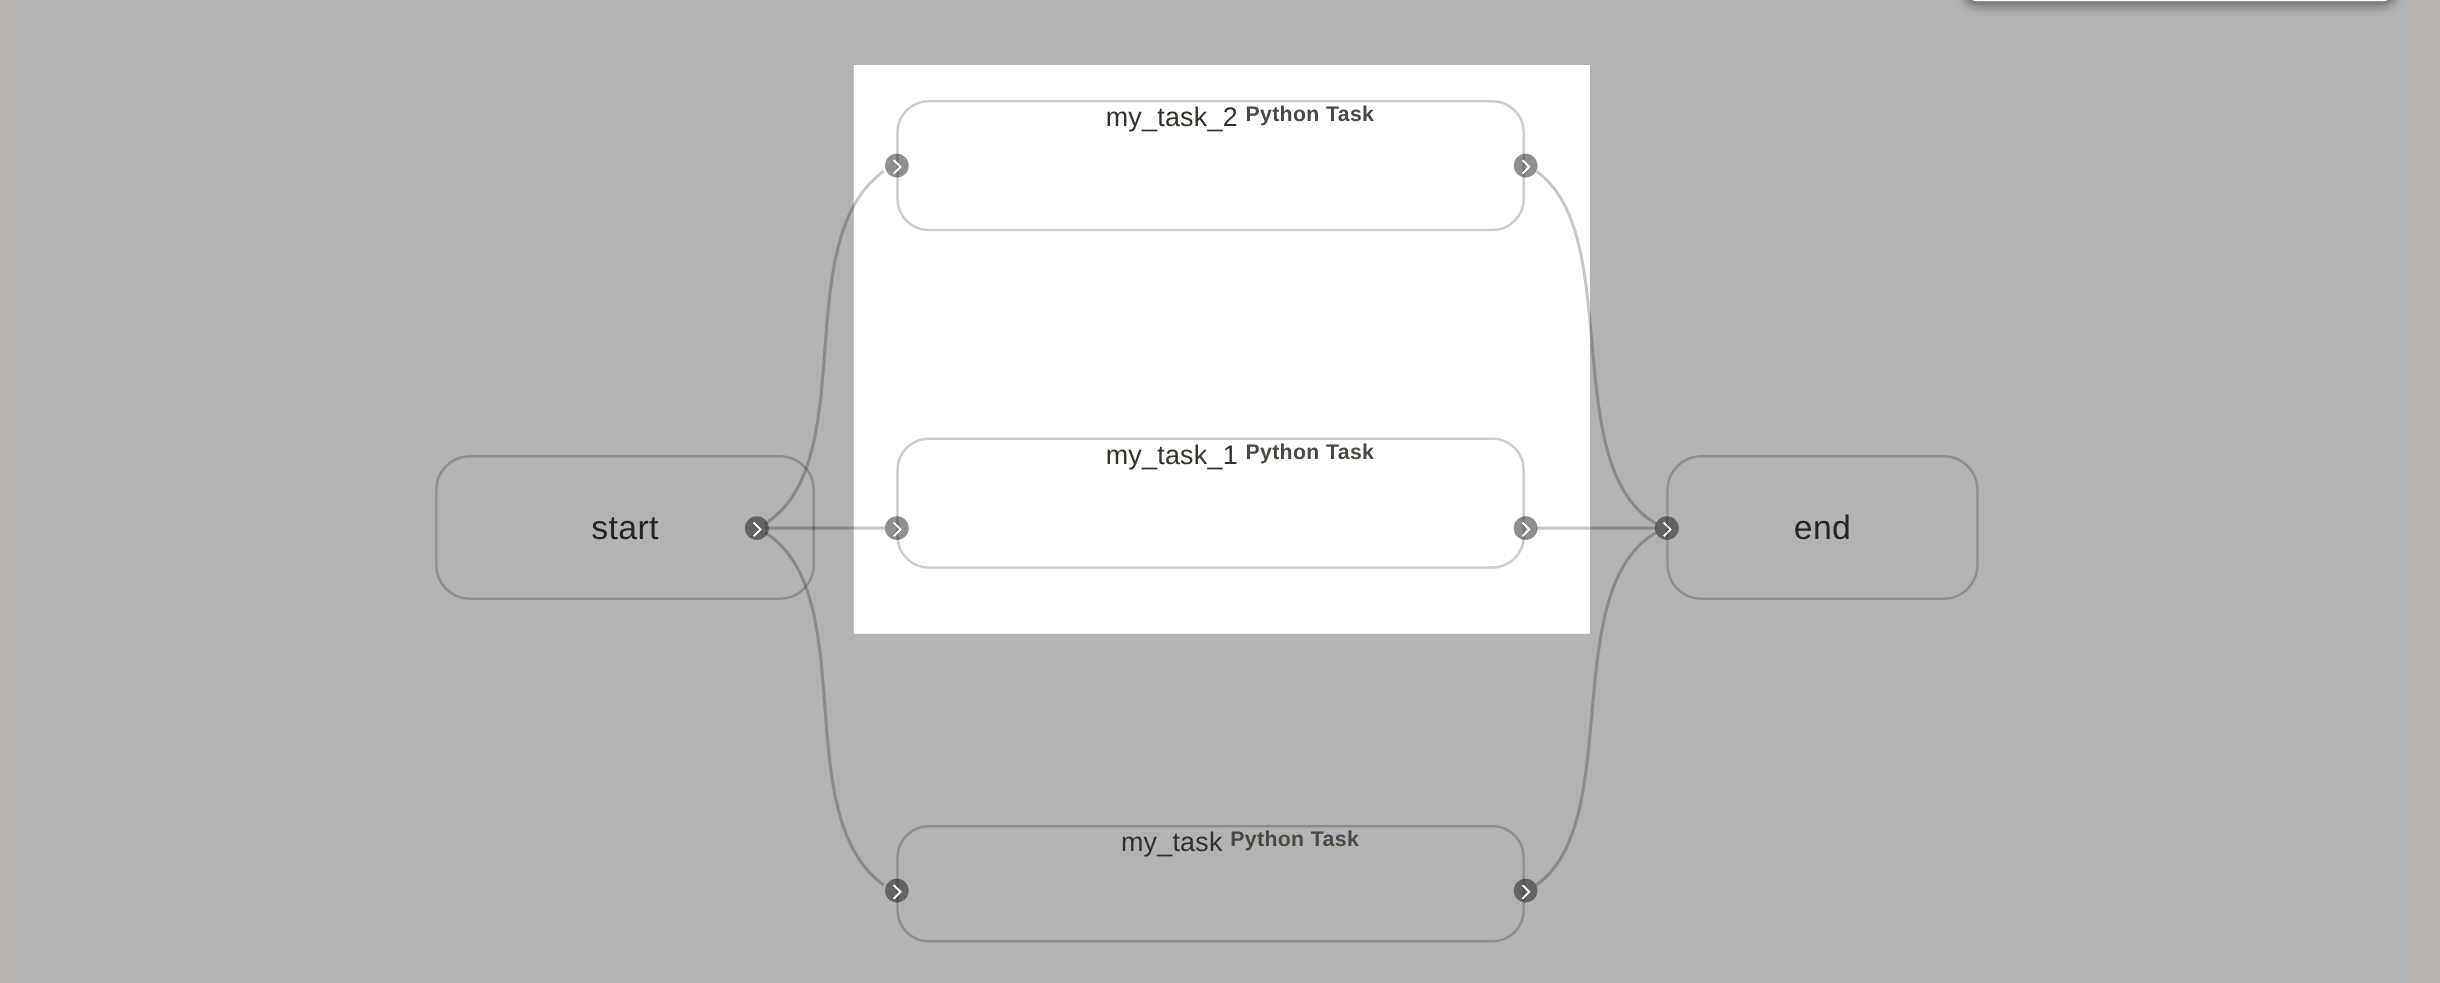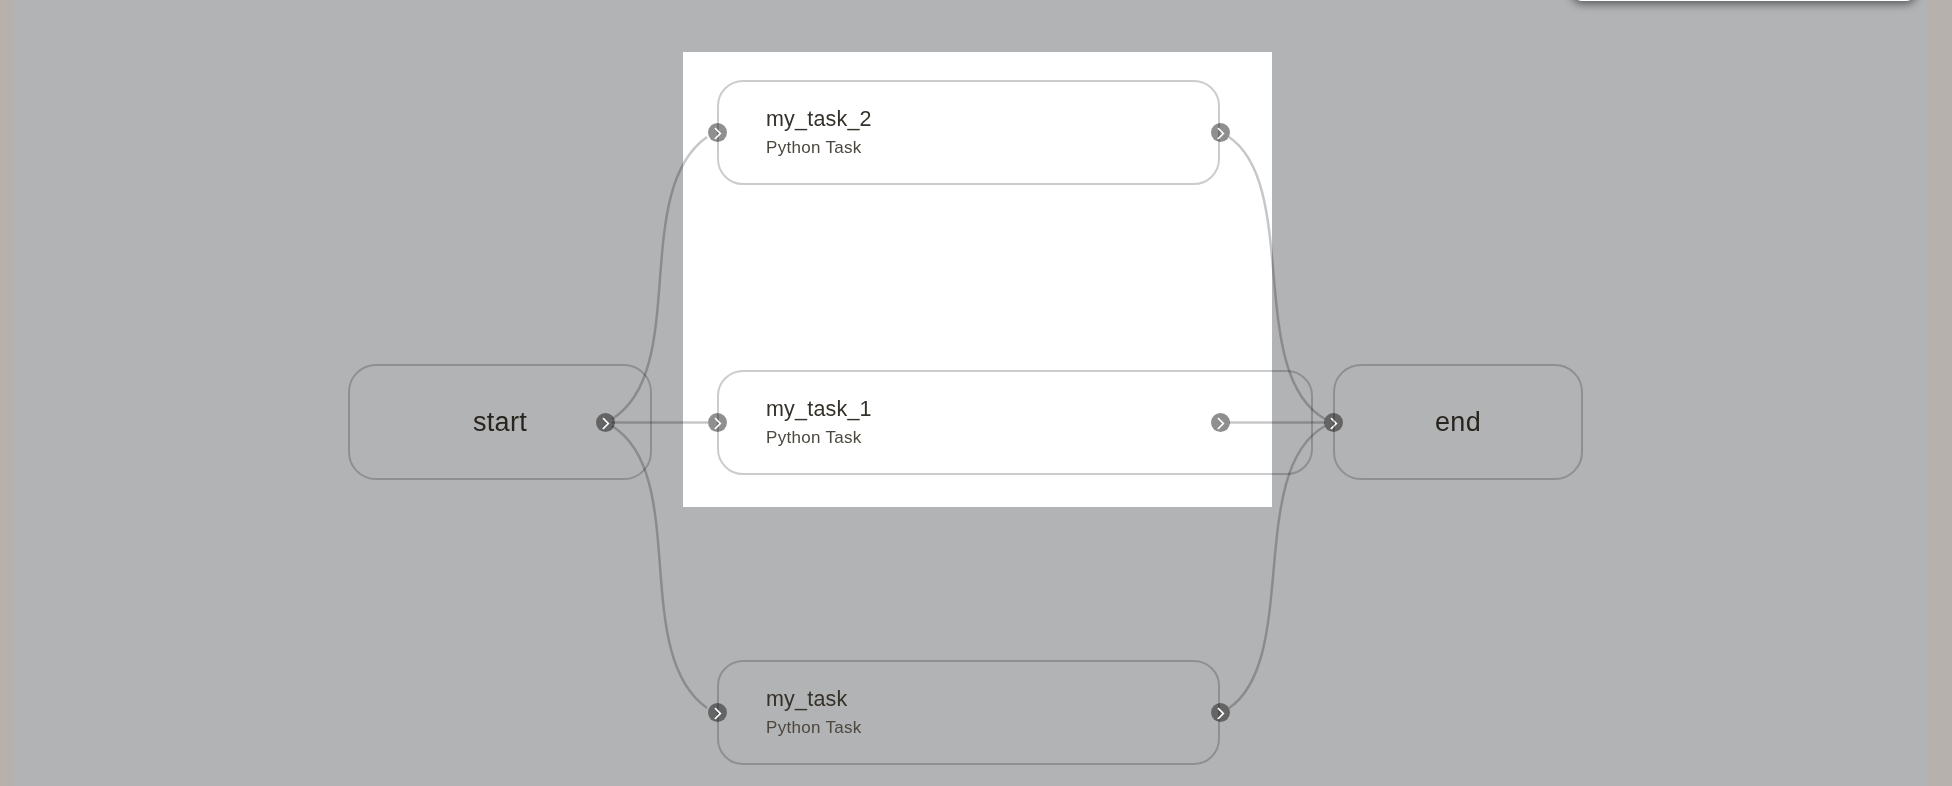--- a/index.html
+++ b/index.html
@@ -34,34 +34,34 @@
   .node{
     position:absolute;border:2px solid var(--node-border);
     border-radius:28px;box-sizing:border-box;background:transparent;
   }
   .node.endpoint{
     display:flex;align-items:center;justify-content:center;
     font-size:27px;color:var(--text-dark);letter-spacing:0.3px;
   }
   .node.task{
     border-radius:26px;
-    display:flex;flex-direction:column;justify-content:center;
+    display:flex;flex-direction:row;justify-content:center;
     padding-left:47px;gap:6px;
   }
   .node.task .title{
     font-size:21.5px;font-weight:500;color:#34302a;line-height:1.15;letter-spacing:0.2px;
   }
   .node.task .subtitle{
-    font-size:17px;font-weight:400;color:var(--text-sub);line-height:1.15;letter-spacing:0.3px;
+    font-size:17px;font-weight:700;color:var(--text-sub);line-height:1.15;letter-spacing:0.3px;
   }
   #node-start{left:348px;top:364px;width:304px;height:116px;}
   #node-end{left:1333px;top:364px;width:250px;height:116px;}
   #node-task2{left:717px;top:80px;width:503px;height:105px;}
-  #node-task1{left:717px;top:370px;width:596px;height:105px;}
-  #node-task0{left:717px;top:660px;width:503px;height:105px;}
+  #node-task1{left:717px;top:350px;width:503px;height:105px;}
+  #node-task0{left:717px;top:660px;width:503px;height:94px;}
   .port{
     position:absolute;width:19px;height:19px;border-radius:50%;
     background:var(--port);
   }
   .port .chev{
     position:absolute;left:3.5px;top:6px;width:7px;height:7px;
     border-top:2.6px solid #fff;border-right:2.6px solid #fff;
     border-radius:1px;transform:rotate(45deg);
   }
   .offscreen-toolbar{

